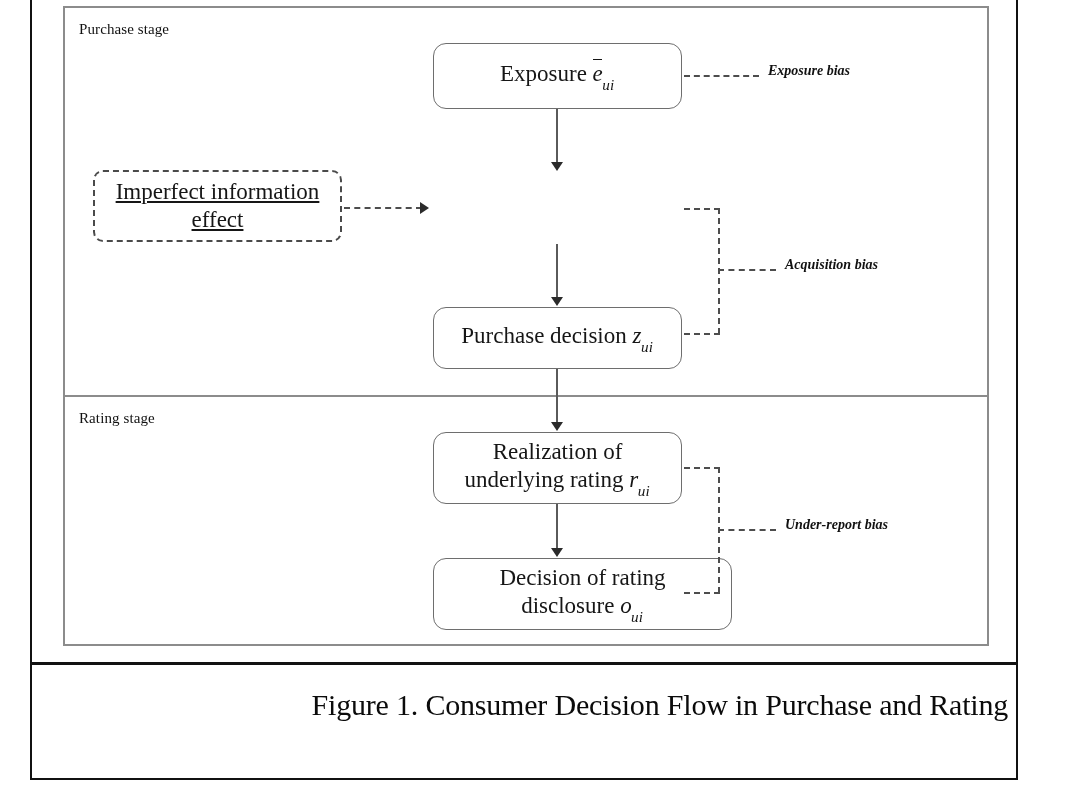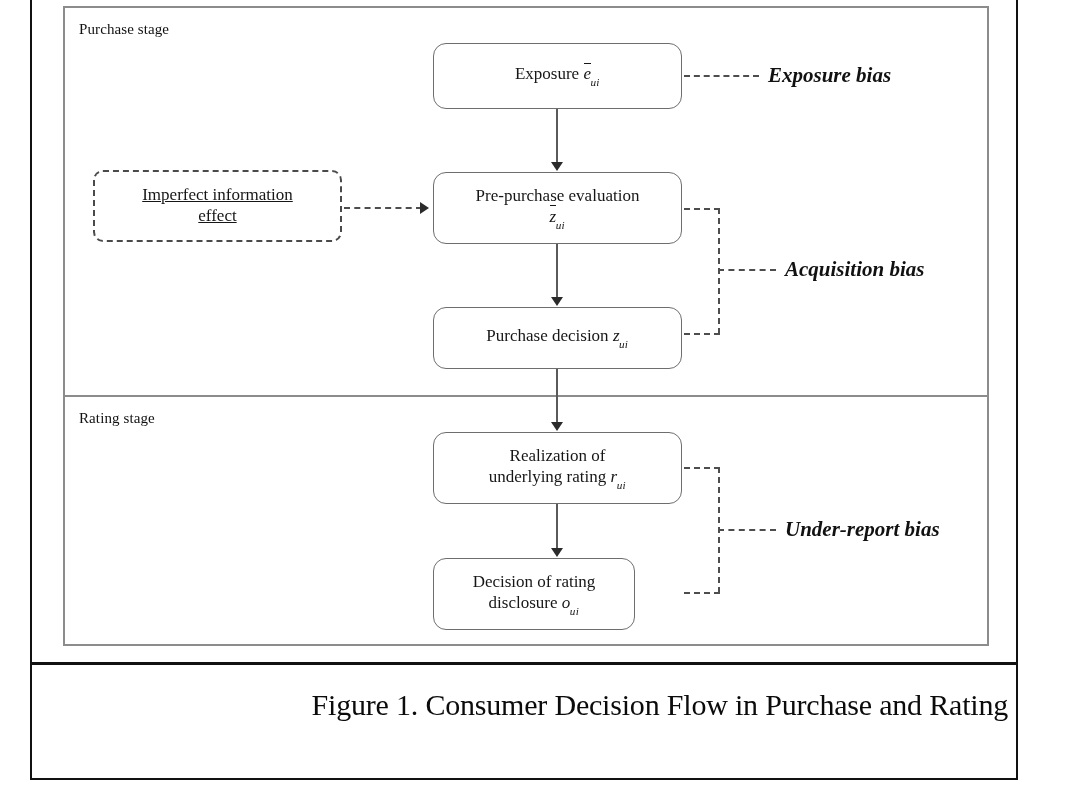--- a/index.html
+++ b/index.html
@@ -83,39 +83,39 @@
     position: absolute;
     box-sizing: border-box;
     border: 1.7px solid #6e6e6e;
     border-radius: 13px;
     background: #fff;
     display: flex;
     align-items: center;
     justify-content: center;
     text-align: center;
     font-family: "Liberation Serif", "DejaVu Serif", serif;
-    font-size: 17px;
+    font-size: 23px;
     line-height: 1.22;
     color: #161616;
     padding: 2px 0;
   }
   .node.dashed {
     border-style: dashed;
     border-width: 2px;
     border-color: #4a4a4a;
     border-radius: 10px;
     text-decoration: underline;
   }
 
   .node-exposure   { left: 433px; top: 43px;  width: 249px; height: 66px; }
   .node-prepurch   { left: 433px; top: 172px; width: 249px; height: 72px; }
   .node-imperfect  { left: 93px;  top: 170px; width: 249px; height: 72px; }
   .node-purchdec   { left: 433px; top: 307px; width: 249px; height: 62px; }
   .node-realize    { left: 433px; top: 432px; width: 249px; height: 72px; }
-  .node-disclose   { left: 433px; top: 558px; width: 202px; height: 72px; }
+  .node-disclose   { left: 433px; top: 558px; width: 299px; height: 72px; }
 
   .node-text { display: block; }
 
   
   .mathvar {
     font-family: "Liberation Serif", "DejaVu Serif", serif;
     font-style: italic;
     position: relative;
     display: inline-block;
   }
@@ -199,21 +199,21 @@
   .d-und-vert { left: 718px; top: 467px; height: 126px; }
   .d-und-bot  { left: 684px; top: 592px; width: 36px; }
   .d-und-stub { left: 718px; top: 529px; width: 58px; }
 
   
   .bias-label {
     position: absolute;
     font-family: "Liberation Serif", "DejaVu Serif", serif;
     font-style: italic;
     font-weight: bold;
-    font-size: 21px;
+    font-size: 14px;
     color: #111;
     white-space: nowrap;
   }
   .bias-exposure    { left: 768px; top: 63px; }
   .bias-acquisition { left: 785px; top: 257px; }
   .bias-underreport { left: 785px; top: 517px; }
 
   
   .caption {
     position: absolute;
@@ -244,26 +244,20 @@
   <div class="stage-label purchase">Purchase stage</div>
   <div class="stage-label rating">Rating stage</div>
 
   <div class="node node-exposure">
     <span class="node-text">
       <span>Exposure</span>
       <span class="mathvar barred"><span class="base">e</span><span class="sub">ui</span></span>
     </span>
   </div>
 
-  <div class="node node-prepurch">
-    <span class="node-text">
-      <span>Pre-purchase evaluation</span><br>
-      <span class="mathvar barred"><span class="base">z</span><span class="sub">ui</span></span>
-    </span>
-  </div>
 
   <div class="node dashed node-imperfect">
     <span class="node-text">
       <span>Imperfect information</span><br>
       <span>effect</span>
     </span>
   </div>
 
   <div class="node node-purchdec">
     <span class="node-text">

